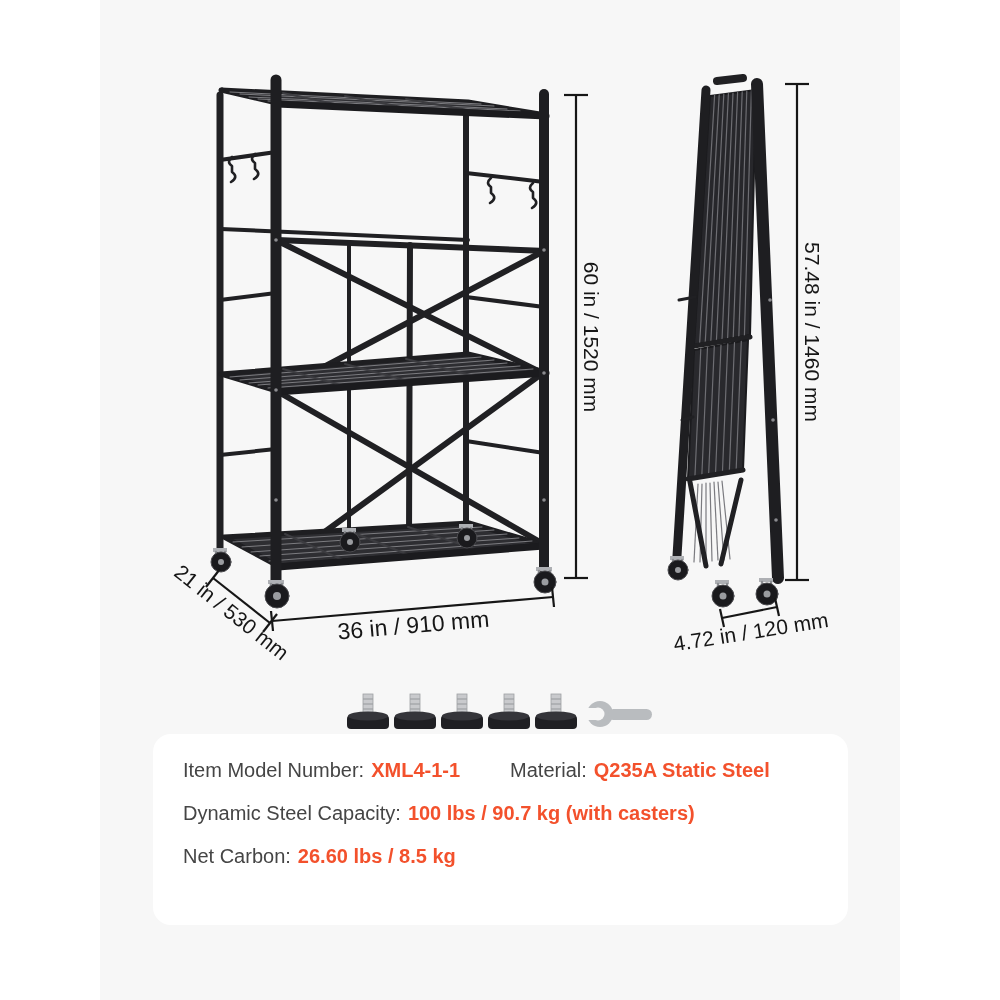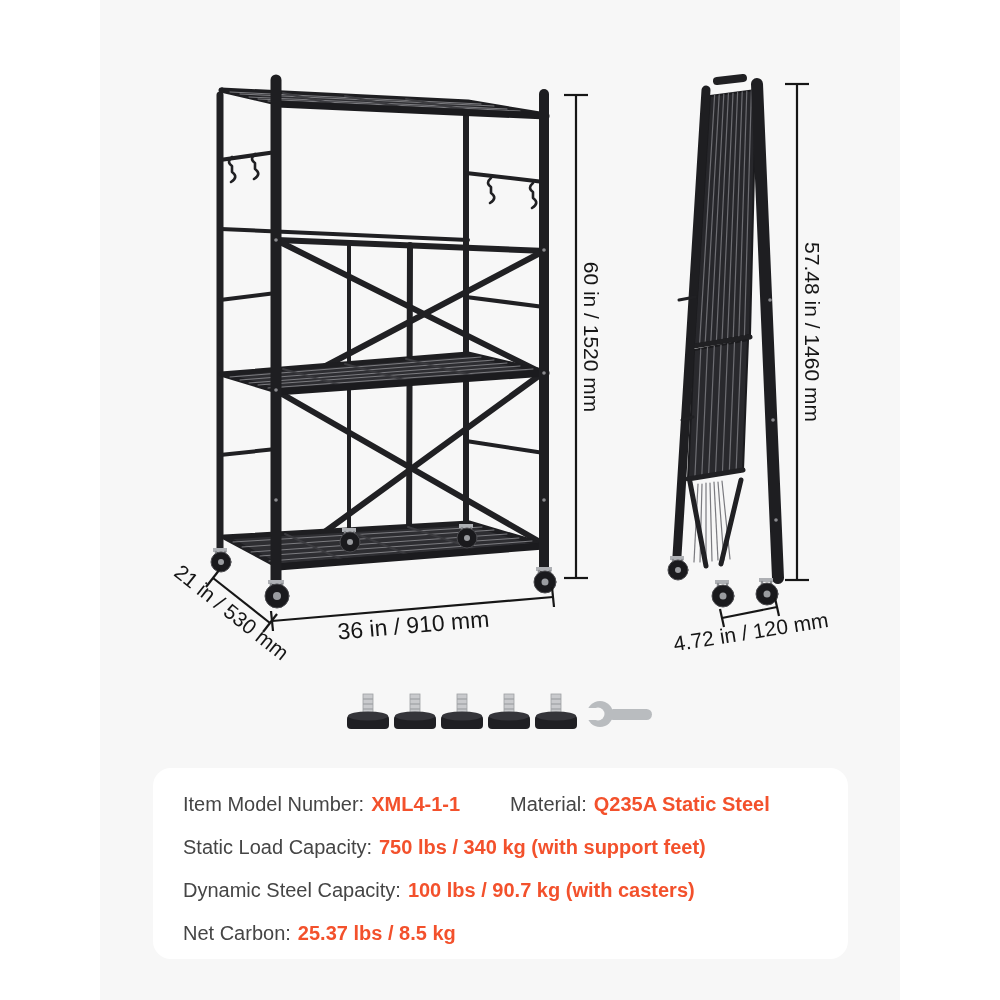--- a/index.html
+++ b/index.html
@@ -1,21 +1,21 @@
 <!DOCTYPE html>
 <html><head>
 <meta charset="utf-8">
 <style>
   html,body{margin:0;padding:0;background:#ffffff;}
   .page{position:relative;width:1000px;height:1000px;background:#ffffff;overflow:hidden;
         font-family:"Liberation Sans",sans-serif;}
   .band{position:absolute;left:100px;top:0;width:800px;height:1000px;background:#f7f7f7;}
   .art{position:absolute;left:0;top:0;width:1000px;height:1000px;}
   .art text{font-family:"Liberation Sans",sans-serif;fill:#161616;font-weight:500;}
-  .spec-panel{position:absolute;left:153px;top:768px;width:695px;height:191px;
+  .spec-panel{position:absolute;left:153px;top:734px;width:695px;height:191px;
               background:#ffffff;border-radius:18px;box-sizing:border-box;
               padding:25px 30px 0 30px;}
   .spec-line{display:flex;gap:50px;}
   .spec-item{margin:0 0 21px 0;font-size:20px;line-height:22px;color:#454545;white-space:nowrap;}
   .spec-item .lbl{margin-right:7px;}
   .spec-item b{color:#F3512C;font-weight:700;}
 </style>
 </head>
 <body>
 
@@ -302,22 +302,19 @@
   <div class="spec-panel">
     <div class="spec-line">
       <p class="spec-item">
         <span class="lbl">Item Model Number:</span><b>XML4-1-1</b>
       </p>
       <p class="spec-item">
         <span class="lbl">Material:</span><b>Q235A Static Steel</b>
       </p>
     </div>
     <p class="spec-item">
-      <span class="lbl">Static Load Capacity:</span><b>750 lbs / 340 kg (with support feet)</b>
-    </p>
-    <p class="spec-item">
       <span class="lbl">Dynamic Steel Capacity:</span><b>100 lbs / 90.7 kg (with casters)</b>
     </p>
     <p class="spec-item">
-      <span class="lbl">Net Carbon:</span><b>25.37 lbs / 8.5 kg</b>
+      <span class="lbl">Net Carbon:</span><b>26.60 lbs / 8.5 kg</b>
     </p>
   </div>
 </div>
 
 </body></html>

